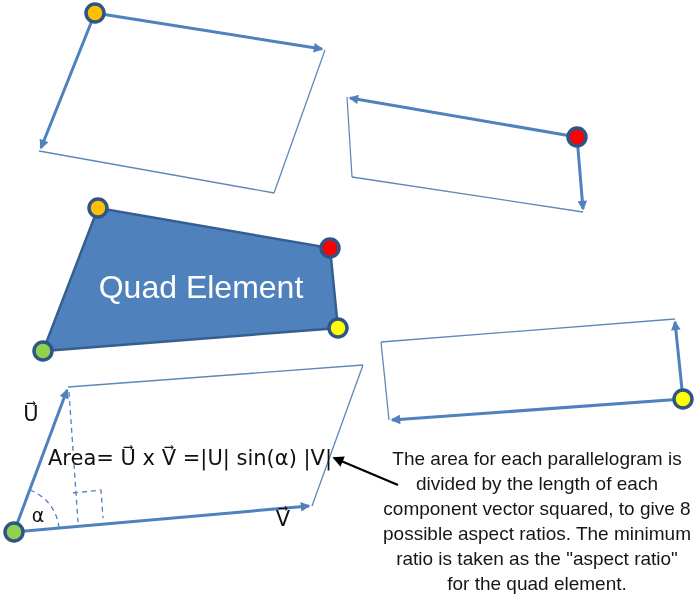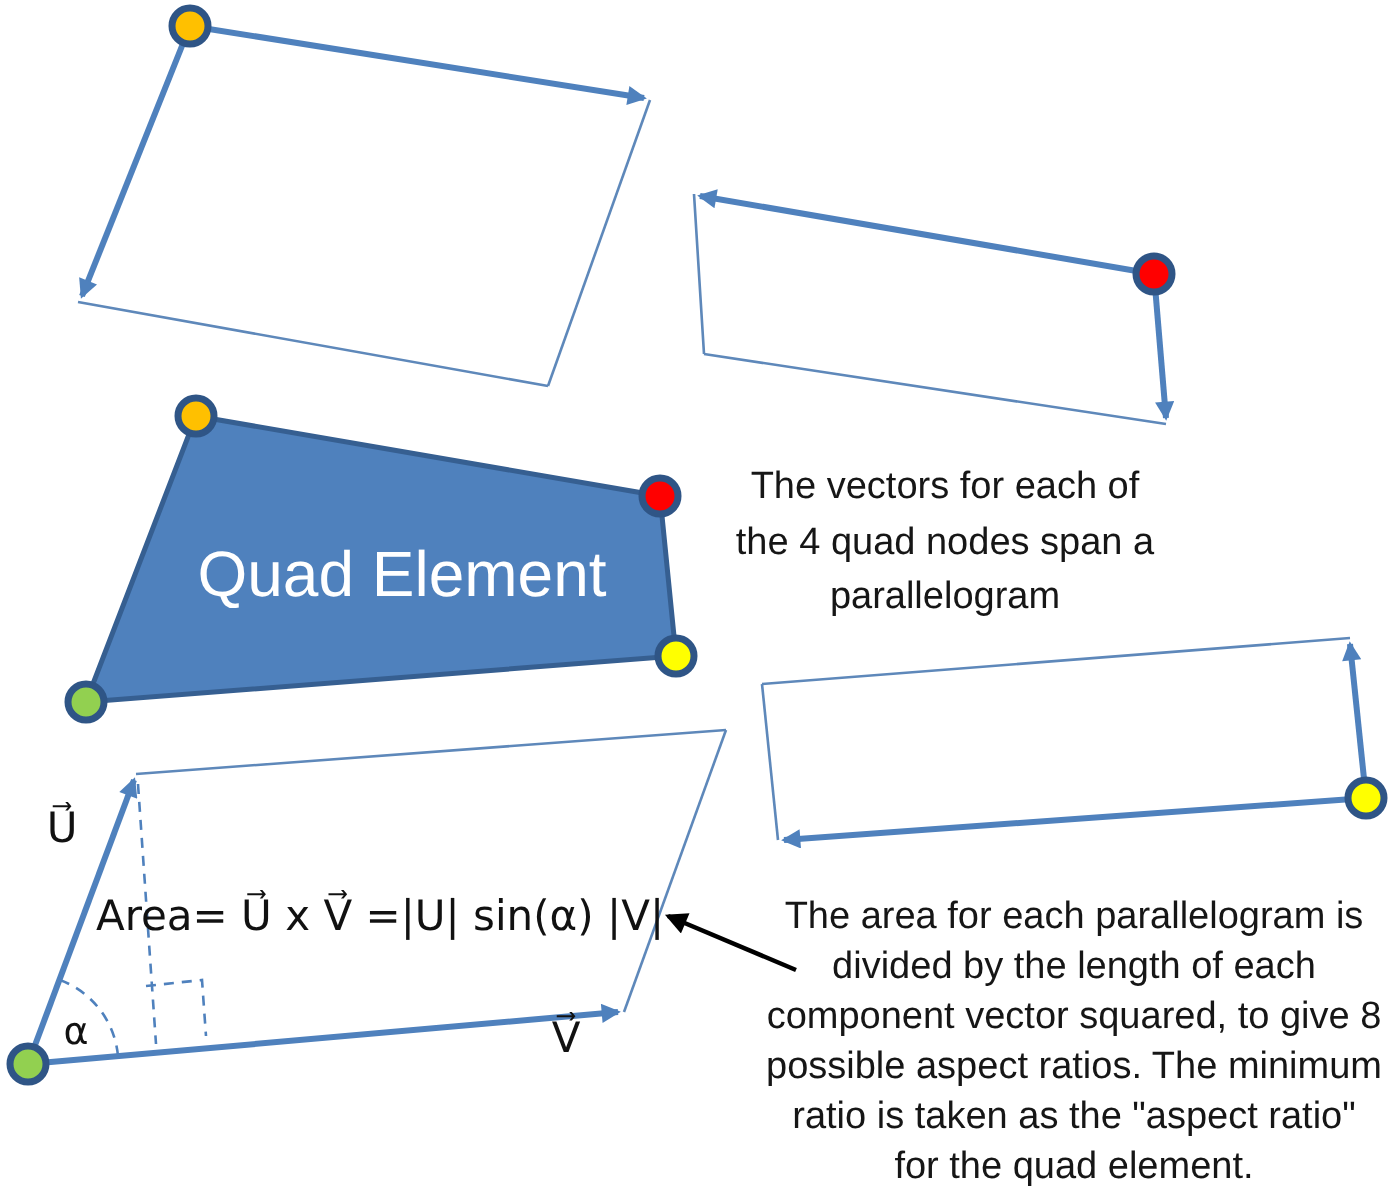--- a/index.html
+++ b/index.html
@@ -85,23 +85,20 @@
       <circle class="node" cx="14" cy="532" r="9" fill="#92D050"></circle>
       <text class="math vec-label" x="31" y="421">U⃗</text>
       <text class="math vec-label" x="283" y="526">V⃗</text>
       <text class="math alpha-label" x="38" y="522">α</text>
       <text class="math formula-text" x="190" y="465">Area= U⃗ x V⃗ =|U| sin(α) |V|</text>
     </g>
 
     <line class="black-arrow" x1="398" y1="485" x2="334" y2="458"></line>
   </svg>
 
-  <div class="note note-span">The vectors for each of
-the 4 quad nodes span a
-parallelogram</div>
   <div class="note note-aspect">The area for each parallelogram is
 divided by the length of each
 component vector squared, to give 8
 possible aspect ratios. The minimum
 ratio is taken as the "aspect ratio"
 for the quad element.</div>
 
 </div>
 
 </body></html>

